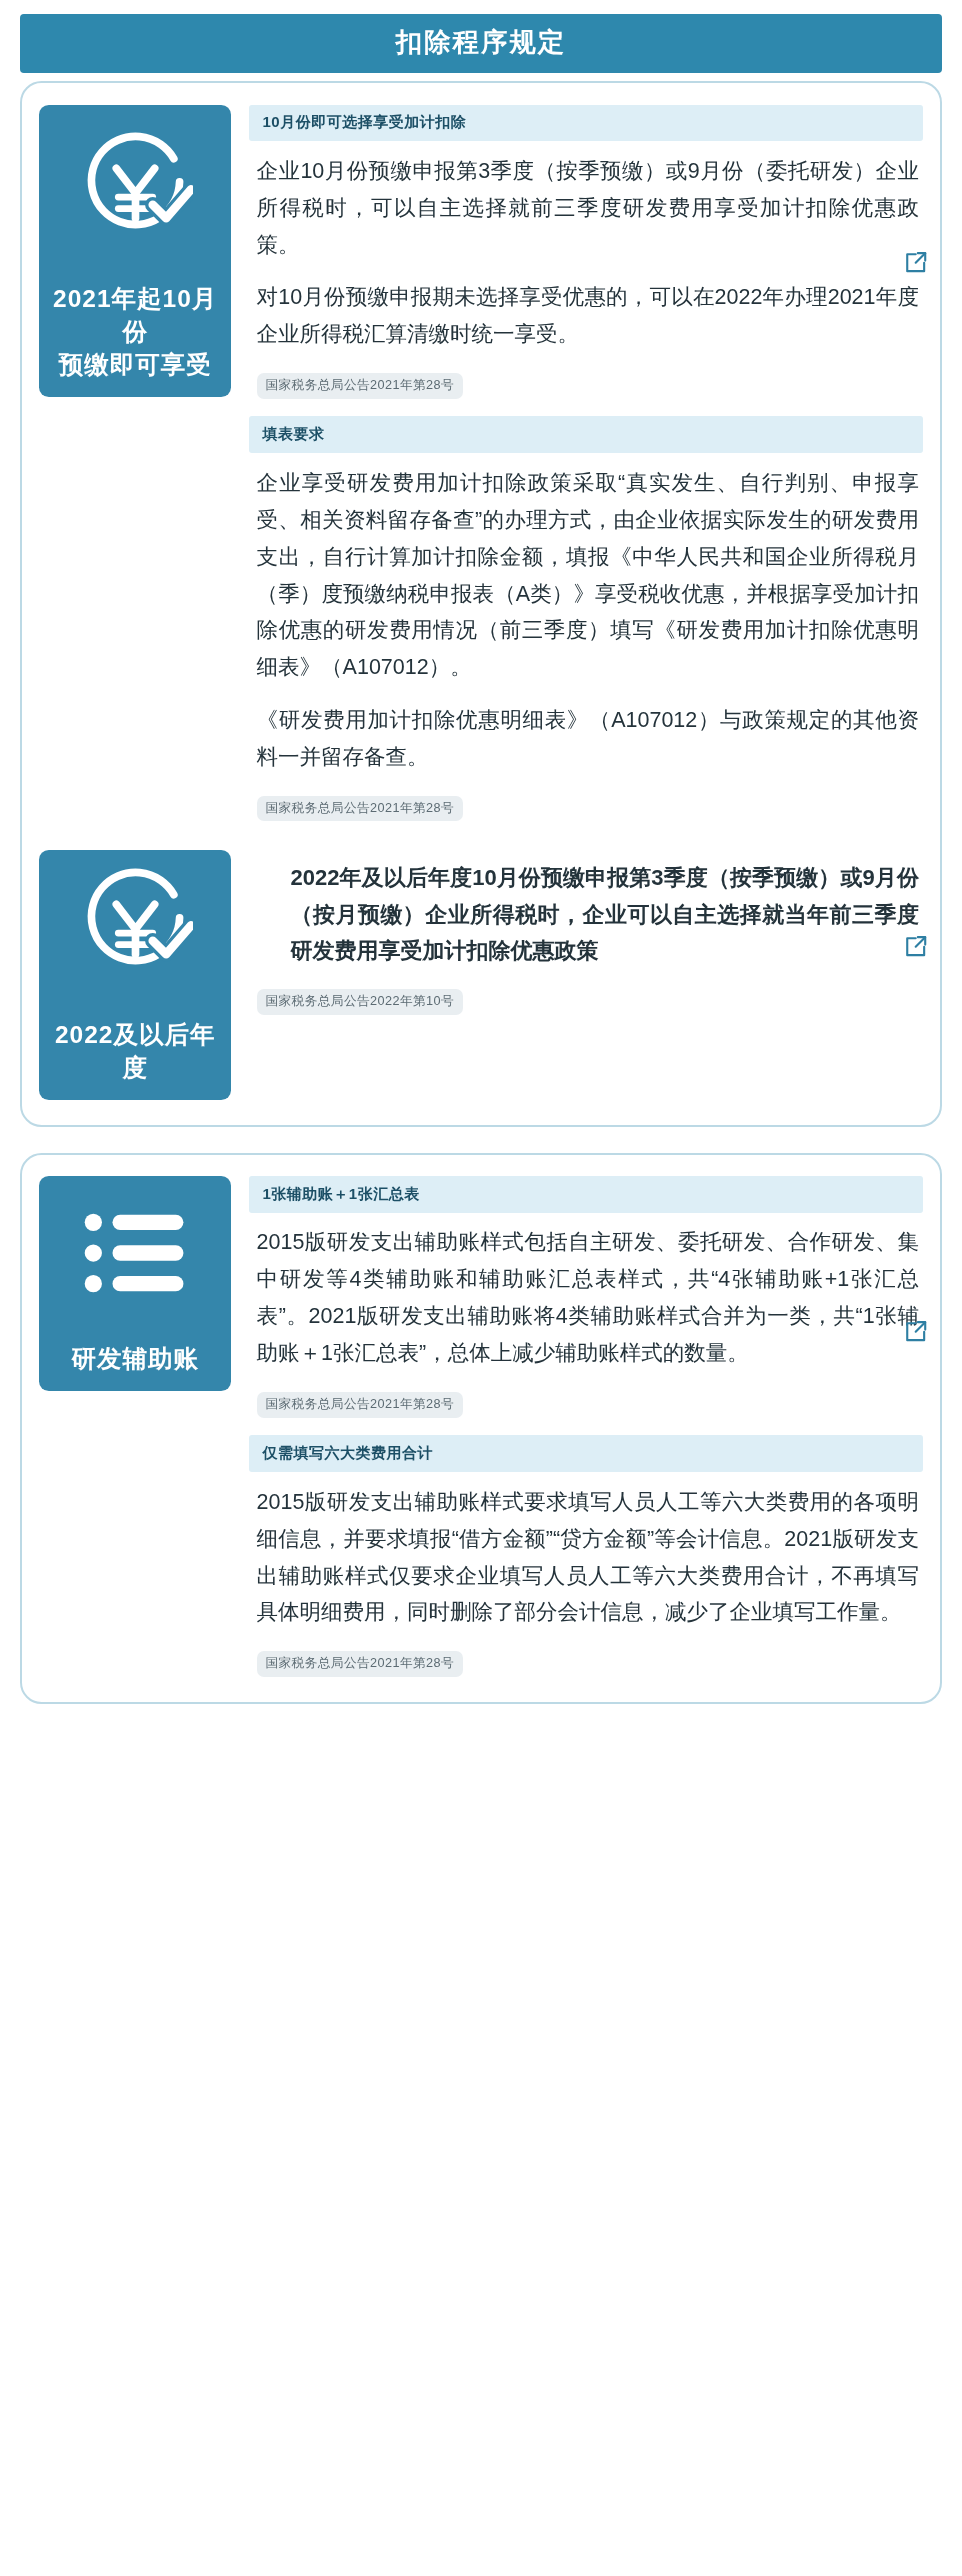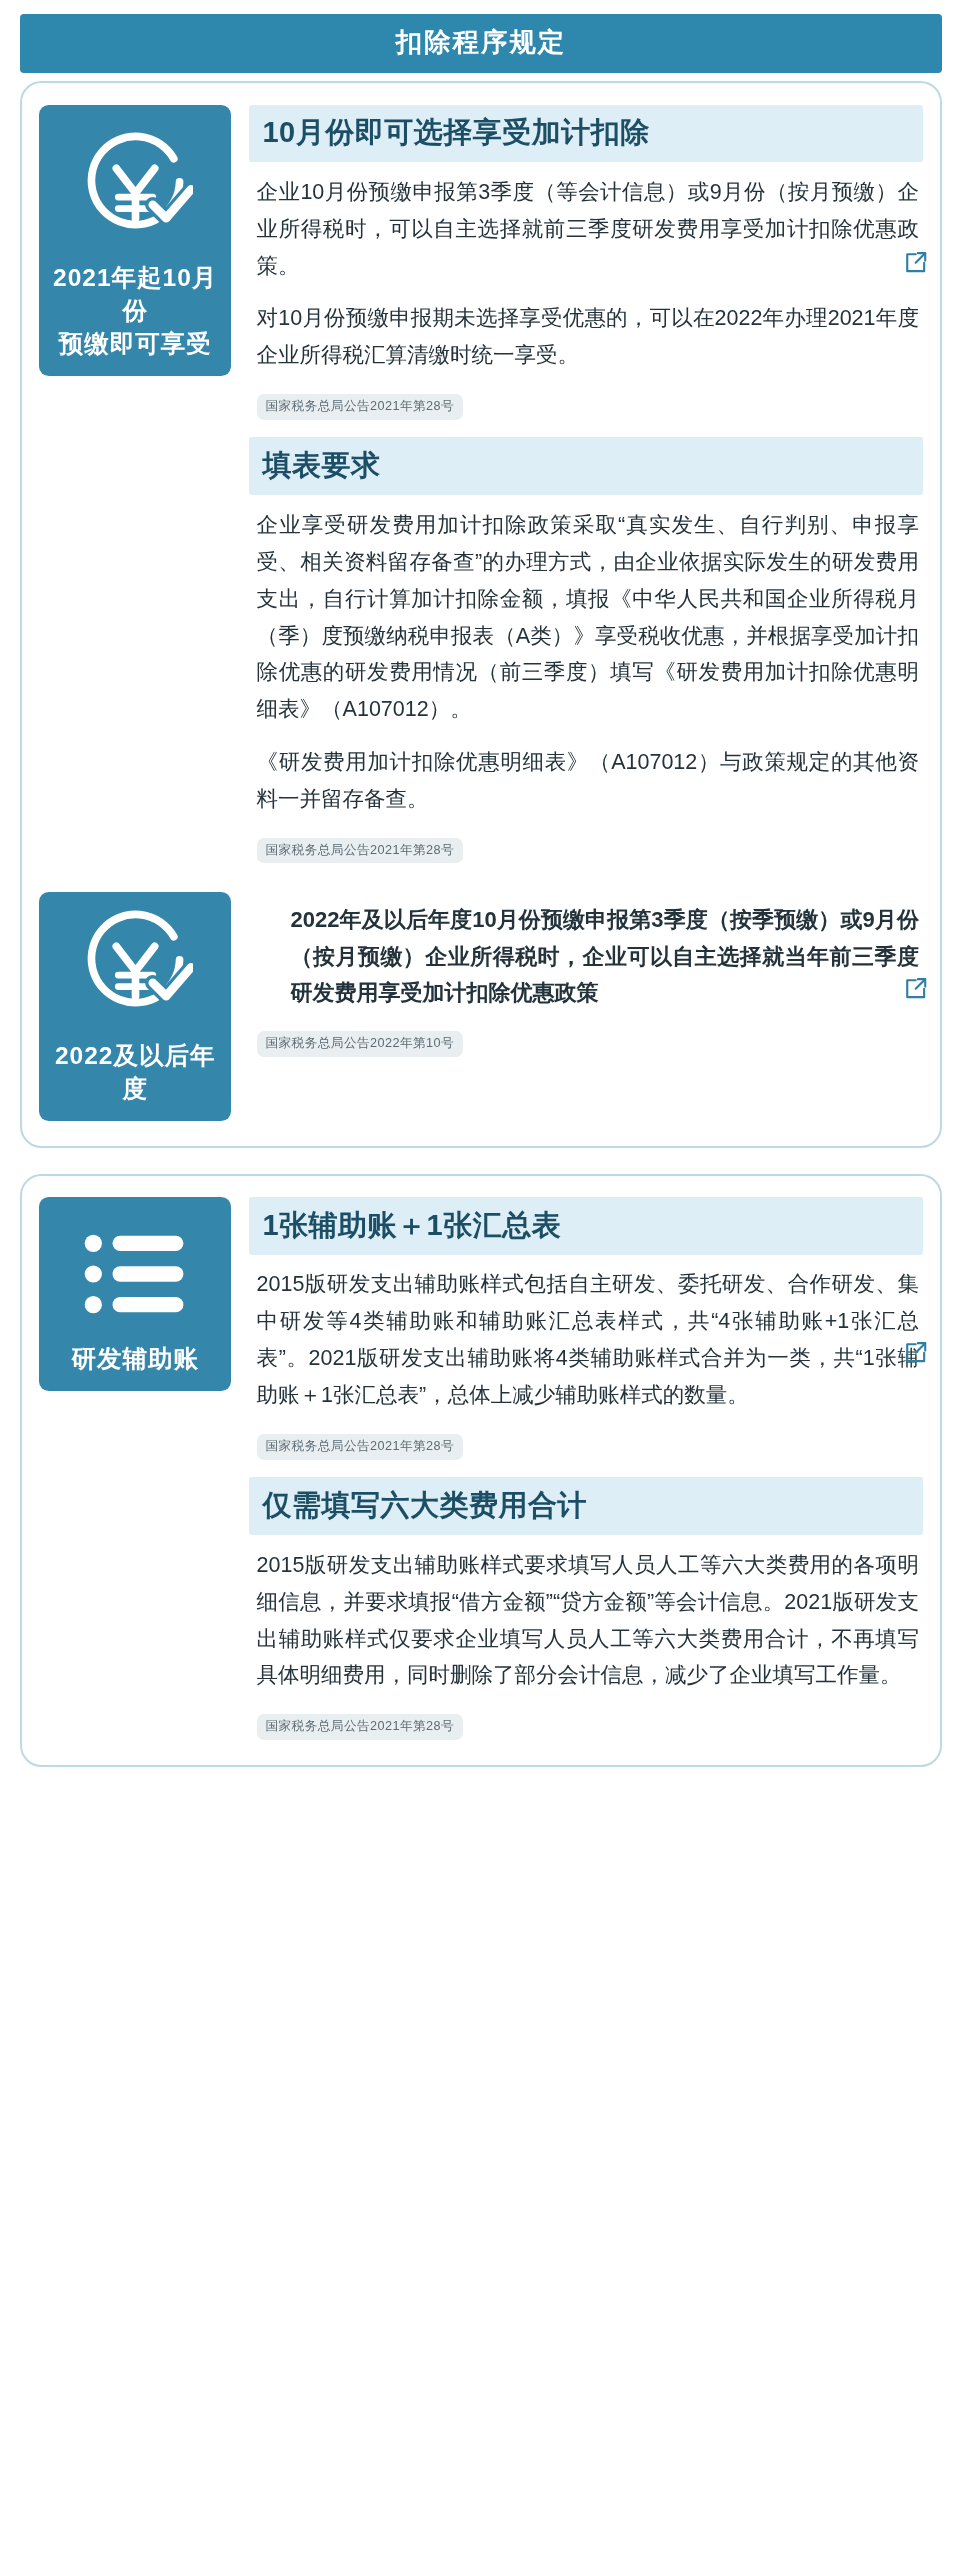--- a/index.html
+++ b/index.html
@@ -52,20 +52,21 @@
   .icon-tile {
     width: 192px;
     flex: 0 0 192px;
     background: #3486ab;
     border-radius: 9.8px;
     padding: 25.4px 7.8px 15.7px 7.8px;
     display: flex;
     flex-direction: column;
     align-items: center;
     justify-content: flex-start;
+    gap: 21px;
   }
   .icon-tile.short { padding-top: 16px; }
   .icon-art {
     width: 115px;
     height: 115px;
     display: block;
     margin-bottom: 15.7px;
   }
   .icon-art.list-art { height: 102px; margin-bottom: 17.6px; }
   .tile-label {
@@ -80,21 +81,21 @@
   
   .content {
     flex: 1 1 auto;
     min-width: 0;
     position: relative;
   }
 
   .sub-head {
     background: #ddeef6;
     color: #1c4f66;
-    font-size: 29px;
+    font-size: 15px;
     font-weight: bold;
     padding: 8.8px 13.7px;
     border-radius: 2.9px;
     margin-bottom: 11.7px;
     letter-spacing: 0.5px;
   }
 
   .para {
     font-size: 21.5px;
     line-height: 1.72;
@@ -169,21 +170,21 @@
       <div class="content">
         <div class="ext-link ext-a">
           <svg viewBox="0 0 24 24" fill="none" stroke="currentColor" stroke-width="2" stroke-linecap="round" stroke-linejoin="round">
             <path d="M4 4 H12 M4 4 V20 H20 V12"></path>
             <path d="M14 3 H21 V10"></path>
             <path d="M21 3 L12 12"></path>
           </svg>
         </div>
 
         <div class="sub-head">10月份即可选择享受加计扣除</div>
-        <p class="para">企业10月份预缴申报第3季度（等会计信息）或9月份（按月预缴）企业所得税时，可以自主选择就前三季度研发费用享受加计扣除优惠政策。</p>
+        <p class="para">企业10月份预缴申报第3季度（按季预缴）或9月份（委托研发）企业所得税时，可以自主选择就前三季度研发费用享受加计扣除优惠政策。</p>
         <p class="para">对10月份预缴申报期未选择享受优惠的，可以在2022年办理2021年度企业所得税汇算清缴时统一享受。</p>
         <div class="source">国家税务总局公告2021年第28号</div>
 
         <div class="sub-head">填表要求</div>
         <p class="para">企业享受研发费用加计扣除政策采取“真实发生、自行判别、申报享受、相关资料留存备查”的办理方式，由企业依据实际发生的研发费用支出，自行计算加计扣除金额，填报《中华人民共和国企业所得税月（季）度预缴纳税申报表（A类）》享受税收优惠，并根据享受加计扣除优惠的研发费用情况（前三季度）填写《研发费用加计扣除优惠明细表》（A107012）。</p>
         <p class="para">《研发费用加计扣除优惠明细表》（A107012）与政策规定的其他资料一并留存备查。</p>
         <div class="source last">国家税务总局公告2021年第28号</div>
       </div>
     </div>
 

